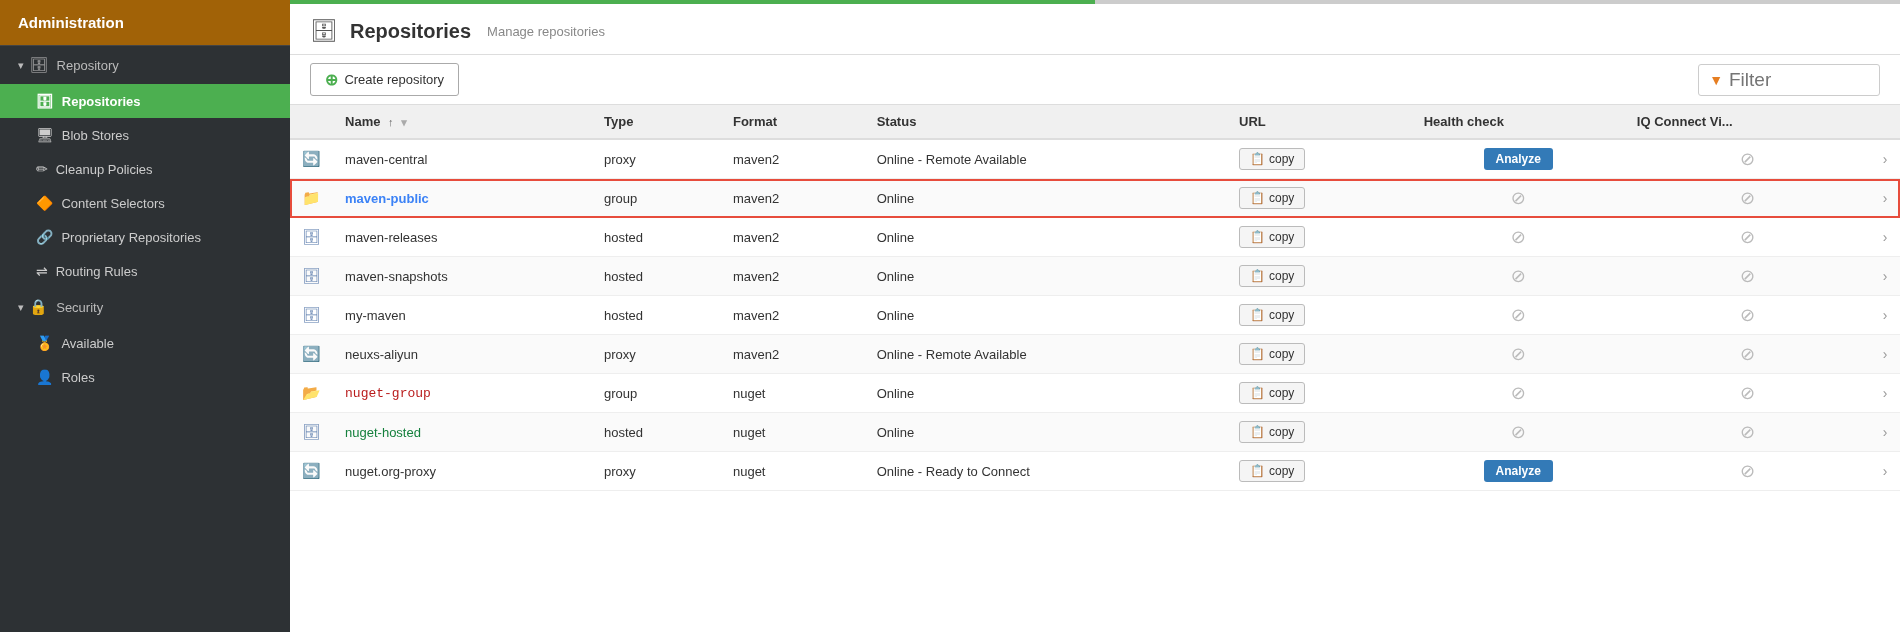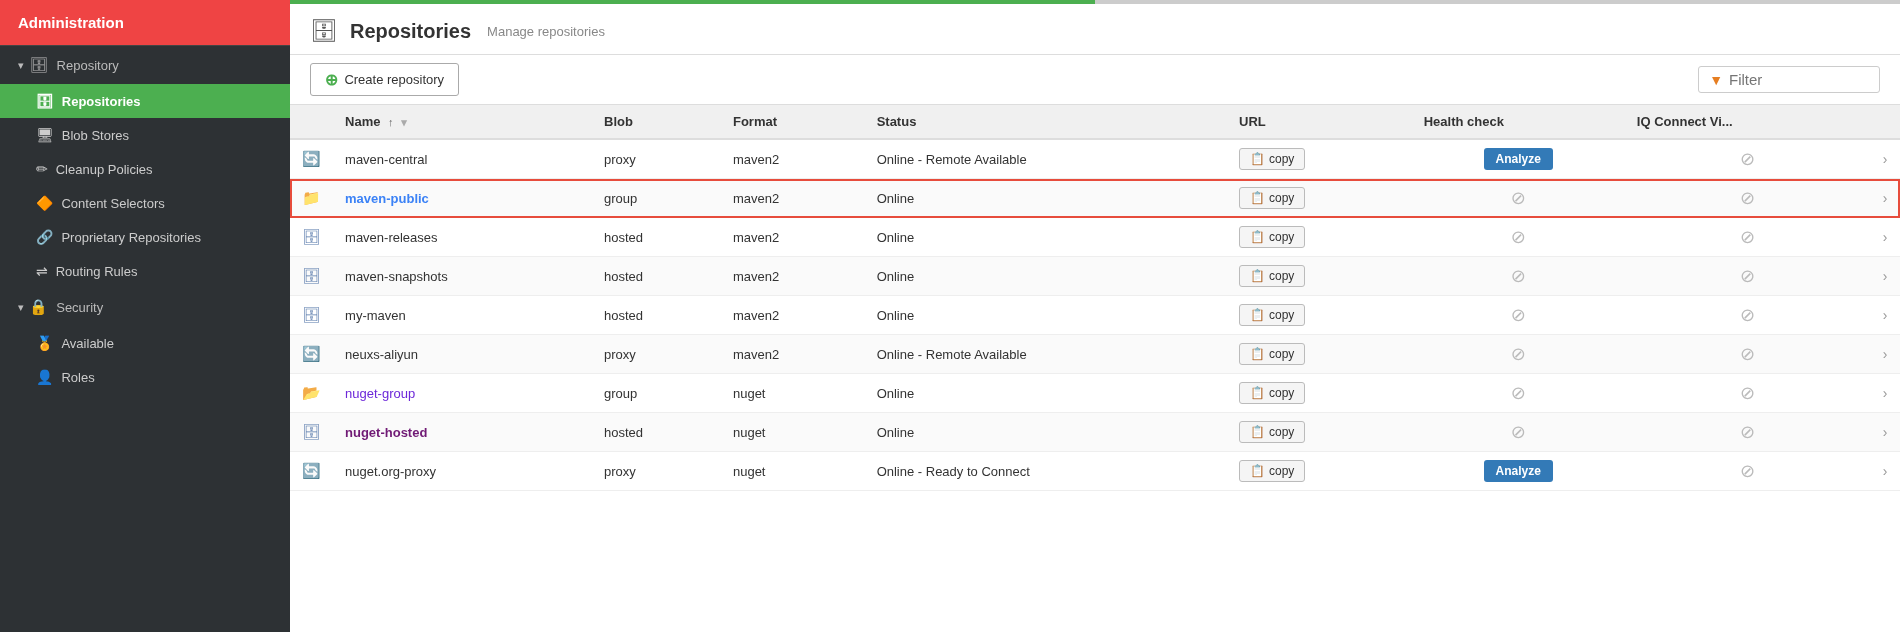--- a/index.html
+++ b/index.html
@@ -10,21 +10,21 @@
       width: 290px;
       min-width: 290px;
       background: #2d3134;
       color: #ccc;
       height: 100%;
       overflow-y: auto;
       display: flex;
       flex-direction: column;
     }
     .sidebar-title {
-      background: #ef4444;
+      background: #a16207;
       color: #fff;
       padding: 14px 18px;
       font-size: 15px;
       font-weight: bold;
       border-bottom: 1px solid #444;
     }
     .sidebar-section-header {
       display: flex;
       align-items: center;
       padding: 10px 18px;
@@ -119,21 +119,21 @@
       border: 1px solid #ccc;
       border-radius: 3px;
       padding: 4px 10px;
       background: #fff;
       gap: 6px;
       min-width: 180px;
     }
     .filter-box input {
       border: none;
       outline: none;
-      font-size: 15px;
+      font-size: 19px;
       color: #555;
       background: transparent;
       width: 140px;
     }
     .filter-icon { color: #e67e22; font-size: 14px; }
 
     
     .table-container {
       flex: 1;
       overflow-y: auto;
@@ -293,21 +293,21 @@
   <div class="table-container">
     <table>
       <thead>
         <tr>
           <th style="width:36px;"></th>
           <th class="sortable">
             <span>Name</span>
             <span class="sort-arrow">↑</span>
             <span class="col-filter">▾</span>
           </th>
-          <th>Blob</th>
+          <th>Type</th>
           <th>Format</th>
           <th>Status</th>
           <th>URL</th>
           <th>Health check</th>
           <th>IQ Connect Vi...</th>
           <th style="width:30px;"></th>
         </tr>
       </thead>
       <tbody id="table-body">
       <tr>
@@ -413,39 +413,39 @@
       </button>
     </td>
     <td style="text-align:center;"><span class="health-disabled">⊘</span></td>
     <td style="text-align:center;"><span class="health-disabled">⊘</span></td>
     <td style="text-align:center;">
       <span class="chevron-right">›</span>
     </td>
   </tr>
           <tr>
     <td style="text-align:center;"><span style="font-size:15px;color:#e6a817;" title="group-nuget">📂</span></td>
-    <td style="font-weight:normal;color:#6d28d9;">nuget-group</td>
+    <td style="font-weight:normal;color:#b91c1c;font-family:Liberation Mono, monospace;">nuget-group</td>
     <td>group</td>
     <td>nuget</td>
     <td>Online</td>
     <td>
       <button class="btn-copy">
         <span>📋</span>
         <span>copy</span>
       </button>
     </td>
     <td style="text-align:center;"><span class="health-disabled">⊘</span></td>
     <td style="text-align:center;"><span class="health-disabled">⊘</span></td>
     <td style="text-align:center;">
       <span class="chevron-right">›</span>
     </td>
   </tr>
           <tr>
     <td style="text-align:center;"><span style="font-size:15px;color:#5577aa;" title="hosted">🗄</span></td>
-    <td style="font-weight:bold;color:#701a75;">nuget-hosted</td>
+    <td style="font-weight:normal;color:#15803d;">nuget-hosted</td>
     <td>hosted</td>
     <td>nuget</td>
     <td>Online</td>
     <td>
       <button class="btn-copy">
         <span>📋</span>
         <span>copy</span>
       </button>
     </td>
     <td style="text-align:center;"><span class="health-disabled">⊘</span></td>

